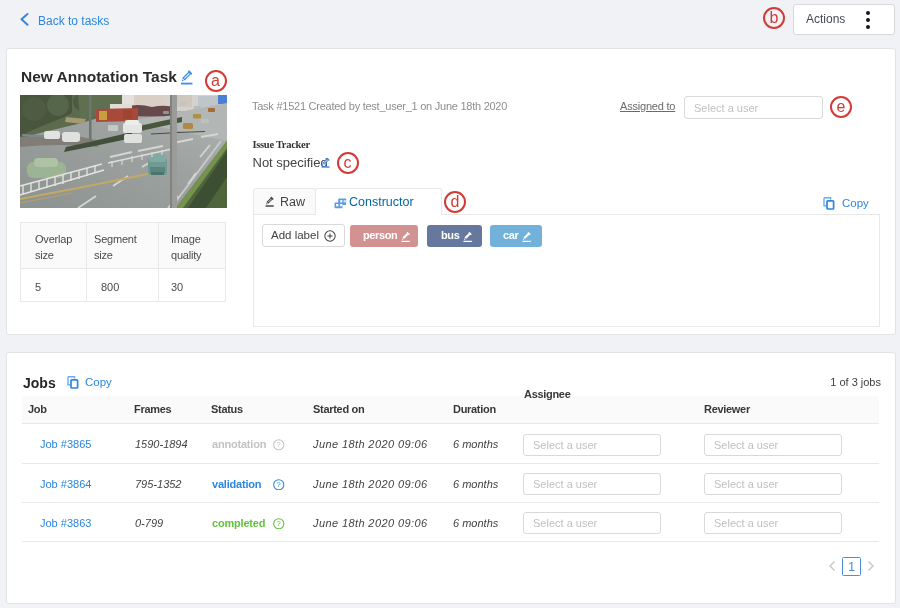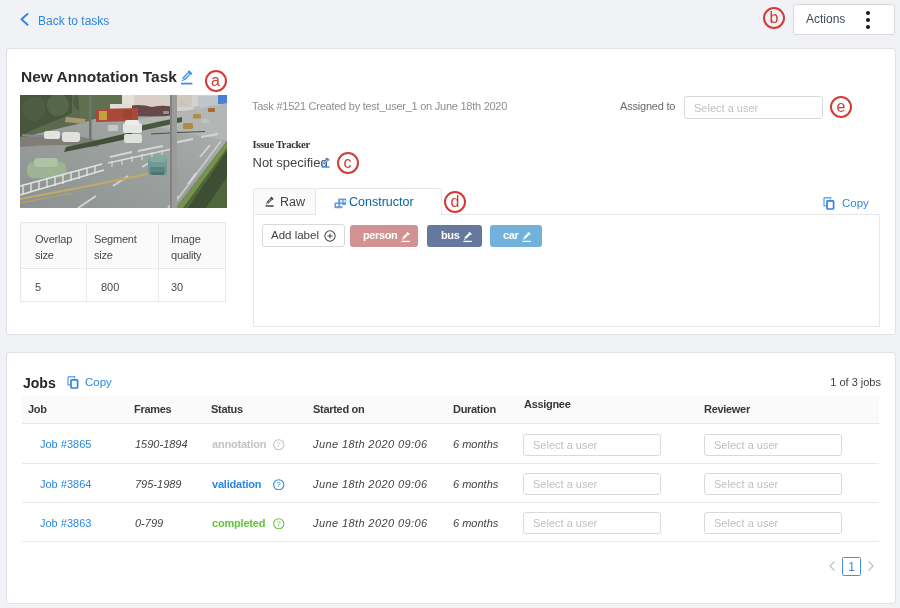--- a/index.html
+++ b/index.html
@@ -168,21 +168,21 @@
 <div class="abs" style="left:86px;top:223px;width:1px;height:78px;background:#e8e8e8;"></div>
 <div class="abs" style="left:158px;top:223px;width:1px;height:78px;background:#e8e8e8;"></div>
 <div class="abs" style="left:35px;top:231px;font-size:11px;letter-spacing:-0.2px;color:#4a4a4a;line-height:16px;">Overlap<br>size</div>
 <div class="abs" style="left:94px;top:231px;font-size:11px;letter-spacing:-0.2px;color:#4a4a4a;line-height:16px;">Segment<br>size</div>
 <div class="abs" style="left:171px;top:231px;font-size:11px;letter-spacing:-0.2px;color:#4a4a4a;line-height:16px;">Image<br>quality</div>
 <div class="abs" style="left:35px;top:281px;font-size:11px;color:#4a4a4a;">5</div>
 <div class="abs" style="left:101px;top:281px;font-size:11px;color:#4a4a4a;">800</div>
 <div class="abs" style="left:171px;top:281px;font-size:11px;color:#4a4a4a;text-align:center;">30</div>
 
 <div class="abs" style="left:252px;top:100px;font-size:11px;letter-spacing:-0.25px;color:#8e8e8e;">Task #1521 Created by test_user_1 on June 18th 2020</div>
-<div class="abs" style="left:620px;top:100px;font-size:11px;letter-spacing:-0.2px;color:#6b6b6b;">Assigned to</div>
+<div class="abs" style="left:620px;top:100px;font-size:11px;letter-spacing:-0.2px;color:#6b6b6b;text-decoration:underline;">Assigned to</div>
 <div class="inp" style="left:684px;top:96px;width:139px;height:23px;">
     <span style="padding-top:5px;">Select a user</span>
   </div>
 <div class="circle" style="left:830px;top:95.5px;">e</div>
 
 <div class="abs" style="left:252.5px;top:138.5px;font-size:10.5px;font-weight:bold;letter-spacing:-0.3px;color:#333;font-family:Liberation Serif, serif;">Issue Tracker</div>
 <div class="abs" style="left:252.5px;top:155px;font-size:13px;color:#434343;">Not specified</div>
 <svg class="abs" style="left:320px;top:156px;" width="11" height="12" viewBox="0 0 15 17">
   <path d="M4.4 11.2 L10.9 4.7" stroke="#3c8de8" stroke-width="3.4"></path>
   <path d="M10 3.4 L12.2 5.6" stroke="#3c8de8" stroke-width="2" stroke-linecap="round"></path>
@@ -264,21 +264,21 @@
 </svg>
 <div class="abs blue" style="left:85px;top:376px;font-size:11.5px;">Copy</div>
 <div class="abs" style="left:0;top:376px;width:881px;font-size:11px;color:#404040;text-align:right;">1 of 3 jobs</div>
 
 <div class="abs" style="left:22px;top:396px;width:857px;height:28px;background:#fafafa;border-bottom:1px solid #e8e8e8;"></div>
 <div class="hdr" style="left:28px;top:402.5px;">Job</div>
 <div class="hdr" style="left:134px;top:402.5px;">Frames</div>
 <div class="hdr" style="left:211px;top:402.5px;">Status</div>
 <div class="hdr" style="left:313px;top:402.5px;">Started on</div>
 <div class="hdr" style="left:453px;top:402.5px;">Duration</div>
-<div class="hdr" style="left:524px;top:398px;text-align:center;">Assignee</div>
+<div class="hdr" style="left:524px;top:388px;text-align:center;">Assignee</div>
 <div class="hdr" style="left:704px;top:402.5px;">Reviewer</div>
 
 <div class="abs" style="left:22px;top:463px;width:857px;height:1px;background:#e8e8e8;"></div>
 <div class="abs" style="left:22px;top:502px;width:857px;height:1px;background:#e8e8e8;"></div>
 <div class="abs" style="left:22px;top:541px;width:857px;height:1px;background:#e8e8e8;"></div>
 
 <div class="abs blue" style="left:40px;top:438px;font-size:11px;">Job #3865</div>
 <div class="cell" style="left:135px;top:438px;">1590-1894</div>
 <div class="st" style="left:212px;top:438px;color:#c3c3c3;">annotation</div>
 <svg class="abs" style="left:273px;top:439px;" width="11.5" height="11.5" viewBox="0 0 12 12">
@@ -288,21 +288,21 @@
 <div class="cell" style="left:313px;top:438px;letter-spacing:0.4px;">June 18th 2020 09:06</div>
 <div class="cell" style="left:453px;top:438px;">6 months</div>
 <div class="inp" style="left:523px;top:433.5px;width:138px;height:22px;">
     <span style="padding-top:4px;">Select a user</span>
   </div>
 <div class="inp" style="left:704px;top:433.5px;width:138px;height:22px;">
     <span style="padding-top:4px;">Select a user</span>
   </div>
 
 <div class="abs blue" style="left:40px;top:477.5px;font-size:11px;">Job #3864</div>
-<div class="cell" style="left:135px;top:477.5px;">795-1989</div>
+<div class="cell" style="left:135px;top:477.5px;">795-1352</div>
 <div class="st" style="left:212px;top:477.5px;color:#2b87e0;">validation</div>
 <svg class="abs" style="left:273px;top:478.5px;" width="11.5" height="11.5" viewBox="0 0 12 12">
     <circle cx="6" cy="6" r="5.3" fill="none" stroke="#2b87e0" stroke-width="1.1"></circle>
     <text x="6" y="8.8" font-size="8" fill="#2b87e0" text-anchor="middle" font-family="Liberation Sans">?</text>
   </svg>
 <div class="cell" style="left:313px;top:477.5px;letter-spacing:0.4px;">June 18th 2020 09:06</div>
 <div class="cell" style="left:453px;top:477.5px;">6 months</div>
 <div class="inp" style="left:523px;top:473px;width:138px;height:22px;">
     <span style="padding-top:4px;">Select a user</span>
   </div>

